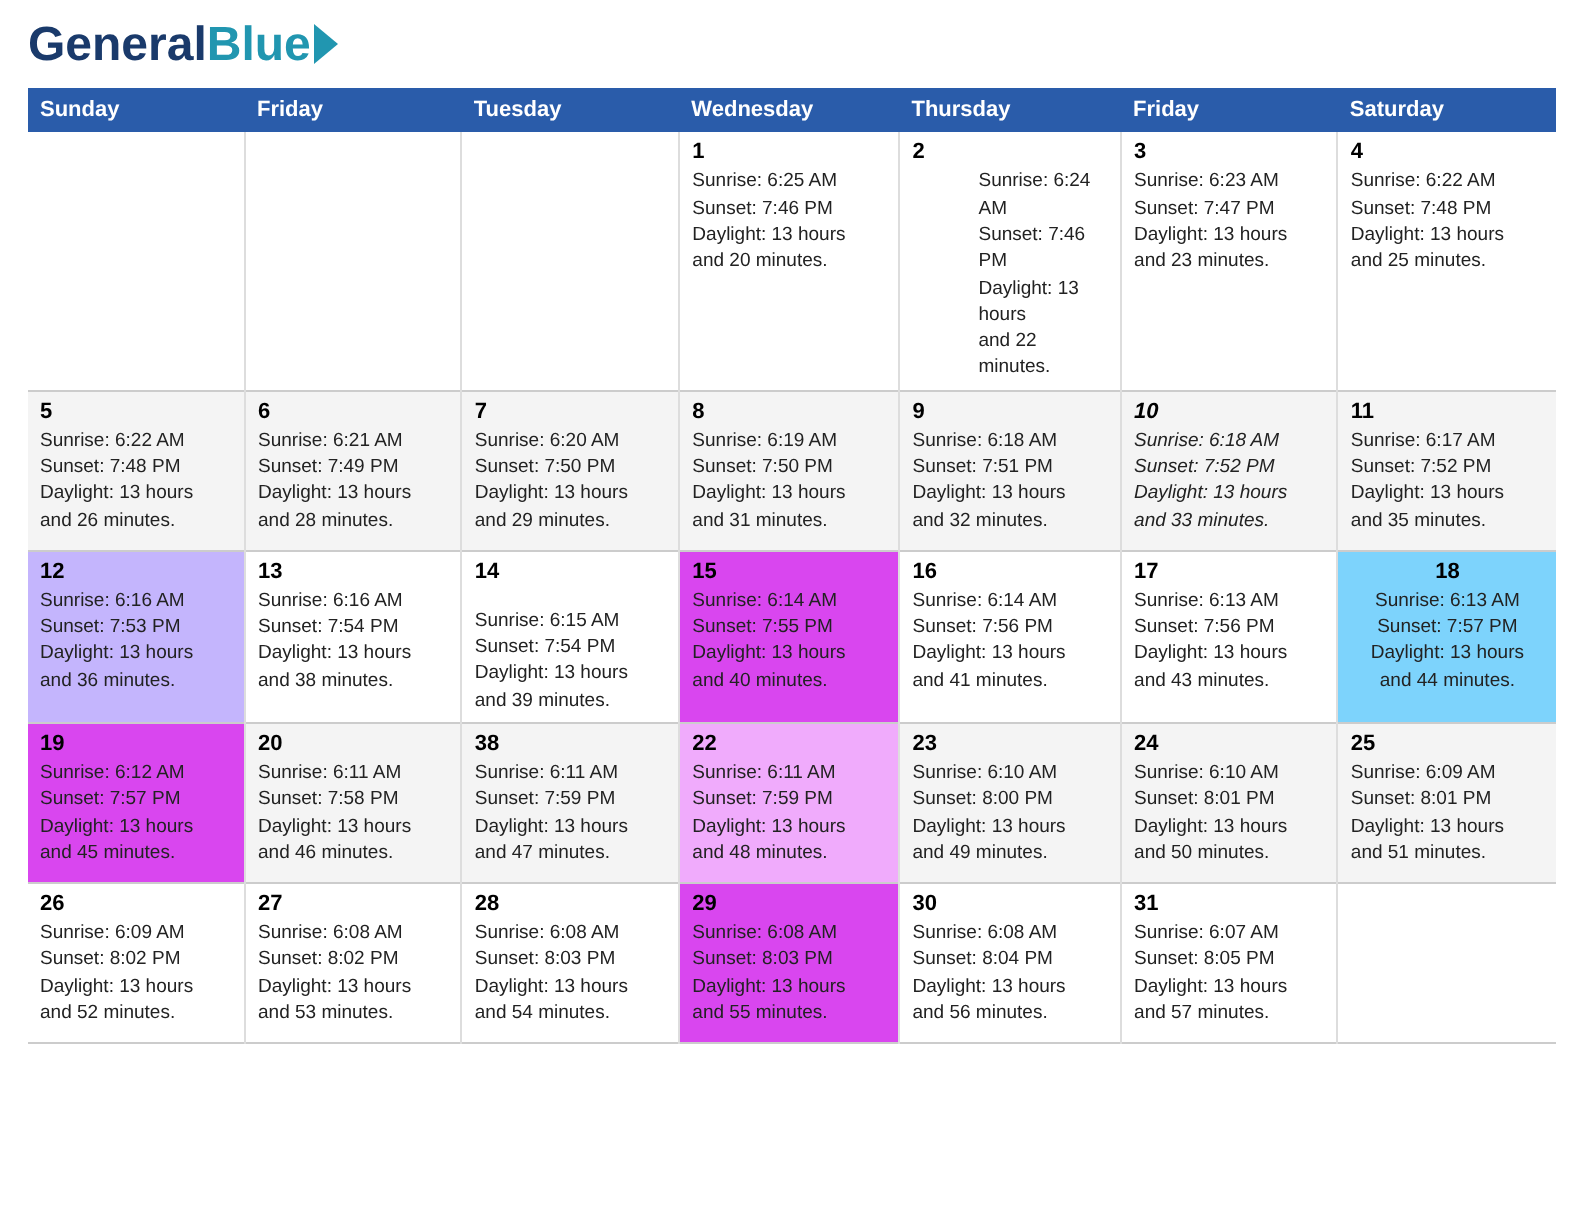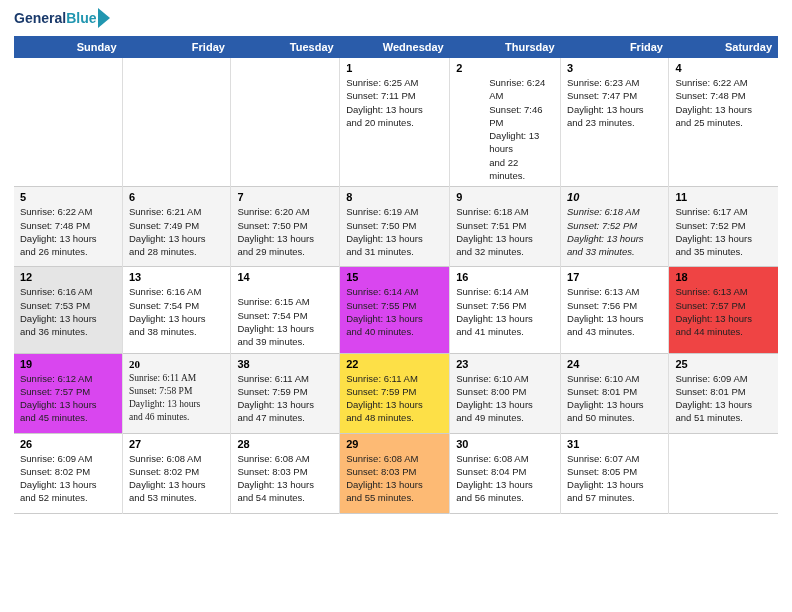--- a/index.html
+++ b/index.html
@@ -18,21 +18,21 @@
       display: flex;
       justify-content: space-between;
       align-items: flex-start;
       margin-bottom: 8px;
     }
     .logo {
       display: flex;
       align-items: center;
     }
     .logo-text {
-      font-size: 14px;
+      font-size: 24px;
       font-weight: bold;
       color: #1a3a6b;
       line-height: 1.1;
     }
     .logo-text span {
       color: #2196b0;
     }
     .logo-arrow {
       width: 0;
       height: 0;
@@ -55,21 +55,21 @@
       color: #333;
     }
     table {
       width: 100%;
       border-collapse: collapse;
       font-size: 10px;
     }
     thead tr th {
       background-color: #2a5caa;
       color: #fff;
-      text-align: right;
+      text-align: left;
       padding: 5px 6px;
       font-size: 11px;
       font-weight: bold;
     }
     tbody tr {
       border-bottom: 1px solid #ccc;
     }
     tbody tr td {
       vertical-align: top;
       padding: 4px 6px;
@@ -135,21 +135,21 @@
         </tr>
     </thead>
     <tbody id="calendar-body">
     <tr>
           <td class="empty-cell"></td>
           <td class="empty-cell"></td>
           <td class="empty-cell"></td>
           <td style="background-color: rgb(255, 255, 255);">
             <div class="day-num">1</div>
             <div class="day-info" style="white-space: pre-line;">Sunrise: 6:25 AM
-Sunset: 7:11 PM
+Sunset: 7:46 PM
 Daylight: 13 hours
 and 20 minutes.</div>
           </td>
           <td style="background-color: rgb(255, 255, 255);">
             <div class="day-num">2</div>
             <div class="day-info" style="white-space: pre-line; margin-left: 33px;">Sunrise: 6:24 AM
 Sunset: 7:46 PM
 Daylight: 13 hours
 and 22 minutes.</div>
           </td>
@@ -213,21 +213,21 @@
           </td>
           <td style="background-color: rgb(244, 244, 244);">
             <div class="day-num">11</div>
             <div class="day-info" style="white-space: pre-line;">Sunrise: 6:17 AM
 Sunset: 7:52 PM
 Daylight: 13 hours
 and 35 minutes.</div>
           </td>
         </tr>
         <tr>
-          <td style="background-color: #e5e5e5;">
+          <td style="background-color: #c4b5fd;">
             <div class="day-num">12</div>
             <div class="day-info" style="white-space: pre-line;">Sunrise: 6:16 AM
 Sunset: 7:53 PM
 Daylight: 13 hours
 and 36 minutes.</div>
           </td>
           <td style="background-color: rgb(255, 255, 255);">
             <div class="day-num">13</div>
             <div class="day-info" style="white-space: pre-line;">Sunrise: 6:16 AM
 Sunset: 7:54 PM
@@ -255,51 +255,51 @@
 Daylight: 13 hours
 and 41 minutes.</div>
           </td>
           <td style="background-color: rgb(255, 255, 255);">
             <div class="day-num">17</div>
             <div class="day-info" style="white-space: pre-line;">Sunrise: 6:13 AM
 Sunset: 7:56 PM
 Daylight: 13 hours
 and 43 minutes.</div>
           </td>
-          <td style="background-color: #ef4444;">
+          <td style="background-color: #7dd3fc; text-align: center;">
             <div class="day-num">18</div>
             <div class="day-info" style="white-space: pre-line;">Sunrise: 6:13 AM
 Sunset: 7:57 PM
 Daylight: 13 hours
 and 44 minutes.</div>
           </td>
         </tr>
         <tr>
           <td style="background-color: #d946ef;">
             <div class="day-num">19</div>
             <div class="day-info" style="white-space: pre-line;">Sunrise: 6:12 AM
 Sunset: 7:57 PM
 Daylight: 13 hours
 and 45 minutes.</div>
           </td>
-          <td style="background-color: rgb(244, 244, 244); font-family: Liberation Serif, serif;">
+          <td style="background-color: rgb(244, 244, 244);">
             <div class="day-num">20</div>
             <div class="day-info" style="white-space: pre-line;">Sunrise: 6:11 AM
 Sunset: 7:58 PM
 Daylight: 13 hours
 and 46 minutes.</div>
           </td>
           <td style="background-color: rgb(244, 244, 244);">
             <div class="day-num">38</div>
             <div class="day-info" style="white-space: pre-line;">Sunrise: 6:11 AM
 Sunset: 7:59 PM
 Daylight: 13 hours
 and 47 minutes.</div>
           </td>
-          <td style="background-color: #fde047; margin-left: 14px;">
+          <td style="background-color: #f0abfc; margin-left: 14px;">
             <div class="day-num">22</div>
             <div class="day-info" style="white-space: pre-line;">Sunrise: 6:11 AM
 Sunset: 7:59 PM
 Daylight: 13 hours
 and 48 minutes.</div>
           </td>
           <td style="background-color: rgb(244, 244, 244);">
             <div class="day-num">23</div>
             <div class="day-info" style="white-space: pre-line;">Sunrise: 6:10 AM
 Sunset: 8:00 PM
@@ -336,21 +336,21 @@
 Daylight: 13 hours
 and 53 minutes.</div>
           </td>
           <td style="background-color: rgb(255, 255, 255);">
             <div class="day-num">28</div>
             <div class="day-info" style="white-space: pre-line;">Sunrise: 6:08 AM
 Sunset: 8:03 PM
 Daylight: 13 hours
 and 54 minutes.</div>
           </td>
-          <td style="background-color: #fdba74; margin-top: 24px;">
+          <td style="background-color: #d946ef; margin-top: 24px;">
             <div class="day-num">29</div>
             <div class="day-info" style="white-space: pre-line;">Sunrise: 6:08 AM
 Sunset: 8:03 PM
 Daylight: 13 hours
 and 55 minutes.</div>
           </td>
           <td style="background-color: rgb(255, 255, 255);">
             <div class="day-num">30</div>
             <div class="day-info" style="white-space: pre-line;">Sunrise: 6:08 AM
 Sunset: 8:04 PM

